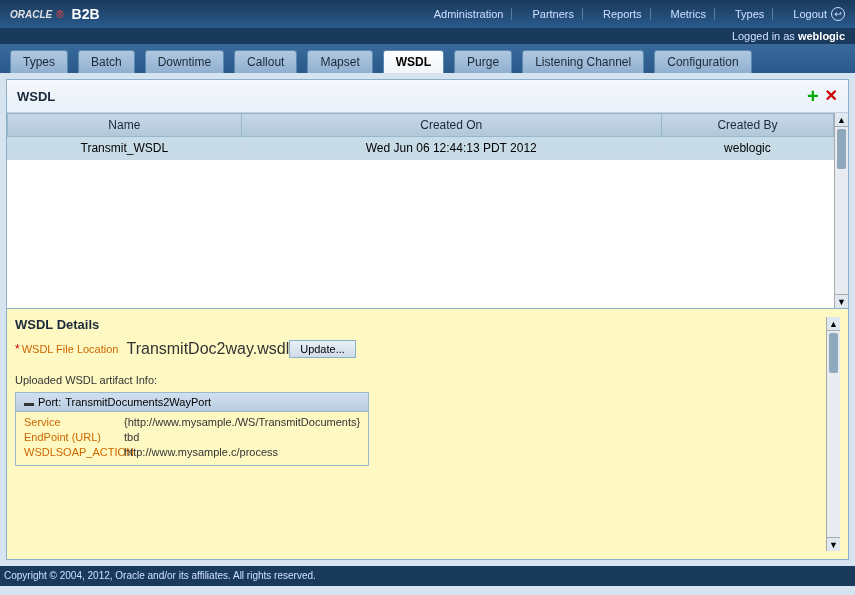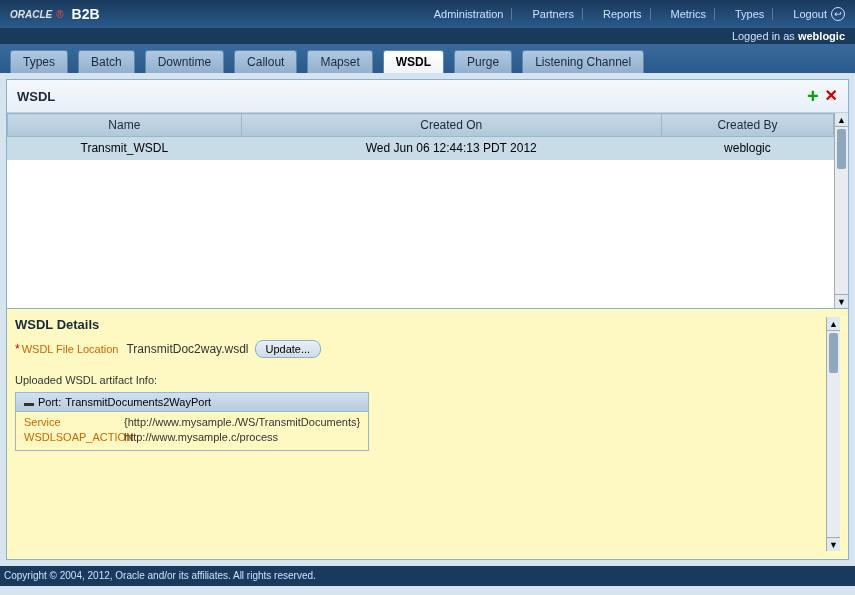--- a/index.html
+++ b/index.html
@@ -38,22 +38,22 @@
     
     .scrollbar { width: 14px; background: #d0d8e0; border-left: 1px solid #aaa; display: flex; flex-direction: column; }
     .scrollbar-up { height: 14px; background: #e0e8f0; border-bottom: 1px solid #aaa; display: flex; align-items: center; justify-content: center; cursor: pointer; font-size: 9px; }
     .scrollbar-down { height: 14px; background: #e0e8f0; border-top: 1px solid #aaa; display: flex; align-items: center; justify-content: center; cursor: pointer; font-size: 9px; }
     .scrollbar-track { flex: 1; background: #e8ecf0; }
     .scrollbar-thumb { background: #90a8bc; height: 40px; margin: 2px; border-radius: 2px; }
     .details-title { font-size: 13px; font-weight: bold; color: #1a2a3a; margin-bottom: 8px; }
     .details-row { display: flex; align-items: center; margin-bottom: 6px; }
     .details-label { color: #cc6600; font-size: 11px; margin-right: 8px; }
     .required-star { color: #cc0000; margin-right: 2px; }
-    .details-value { font-size: 12px; color: #333; margin-right: 6px; }
-    .btn-update { background: linear-gradient(to bottom, #e8f0f8, #d0dce8); border: 1px solid #8ab0cc; padding: 2px 10px; font-size: 11px; cursor: pointer; border-radius: 8px; }
+    .details-value { font-size: 16px; color: #333; }
+    .btn-update { background: linear-gradient(to bottom, #e8f0f8, #d0dce8); border: 1px solid #8ab0cc; padding: 2px 10px; font-size: 11px; cursor: pointer; border-radius: 0; }
     .artifact-label { font-size: 11px; color: #333; margin-bottom: 6px; margin-top: 16px; }
 
     
     .port-box { border: 1px solid #9ab8cc; display: inline-block; min-width: 230px; }
     .port-header { background: linear-gradient(to bottom, #d0e0f0, #b8cce0); padding: 3px 8px; font-size: 11px; display: flex; align-items: center; gap: 4px; border-bottom: 1px solid #9ab8cc; }
     .port-header .collapse-icon { color: #333; font-size: 10px; }
     .port-content { padding: 4px 8px; }
     .port-row { display: flex; margin-bottom: 3px; }
     .port-row-label { color: #cc6600; font-size: 11px; width: 100px; text-align: left; padding-right: 6px; }
     .port-row-value { font-size: 11px; color: #333; }
@@ -89,20 +89,21 @@
 
 <div class="tabs-bar">
   <div class="tab">Types</div>
   <div class="tab">Batch</div>
   <div class="tab">Downtime</div>
   <div class="tab">Callout</div>
   <div class="tab">Mapset</div>
   <div class="tab active">WSDL</div>
   <div class="tab">Purge</div>
   <div class="tab">Listening Channel</div>
+  <div class="tab">Configuration</div>
 </div>
 
 <div style="background:#d6e4f0; padding:6px; height: calc(595px - 28px - 18px - 36px - 20px); display:flex; flex-direction:column; gap:0;">
 
   <div style="background:white; border:1px solid #8ab0cc; display:flex; flex-direction:column; flex:0 0 230px;">
 
     <div class="panel-header">
       <span class="panel-title">WSDL</span>
       <div class="panel-actions">
         <span class="btn-add" style="font-size:20px; font-weight:bold; line-height:1;">+</span>
@@ -161,20 +162,24 @@
           <span class="collapse-icon">▬</span>
           <span>Port: </span>
             <span>TransmitDocuments2WayPort</span>
         </div>
         <div class="port-content">
           <div class="port-row">
             <span class="port-row-label">Service</span>
             <span class="port-row-value">{http://www.mysample./WS/TransmitDocuments}</span>
           </div>
           <div class="port-row">
+            <span class="port-row-label">EndPoint (URL)</span>
+            <span class="port-row-value">tbd</span>
+          </div>
+          <div class="port-row">
             <span class="port-row-label">WSDLSOAP_ACTION</span>
             <span class="port-row-value">http://www.mysample.c/process</span>
           </div>
         </div>
       </div>
     </div>
 
     <div class="scrollbar" style="flex:0 0 14px;">
       <div class="scrollbar-up">▲</div>
       <div class="scrollbar-track">

